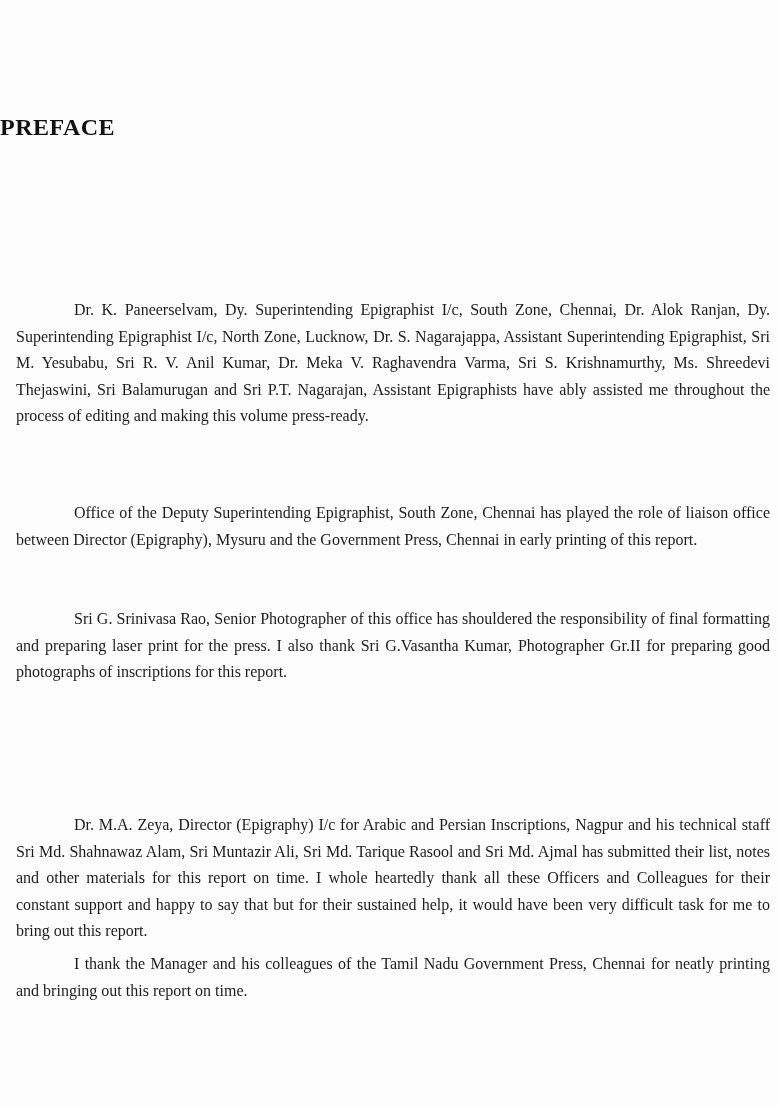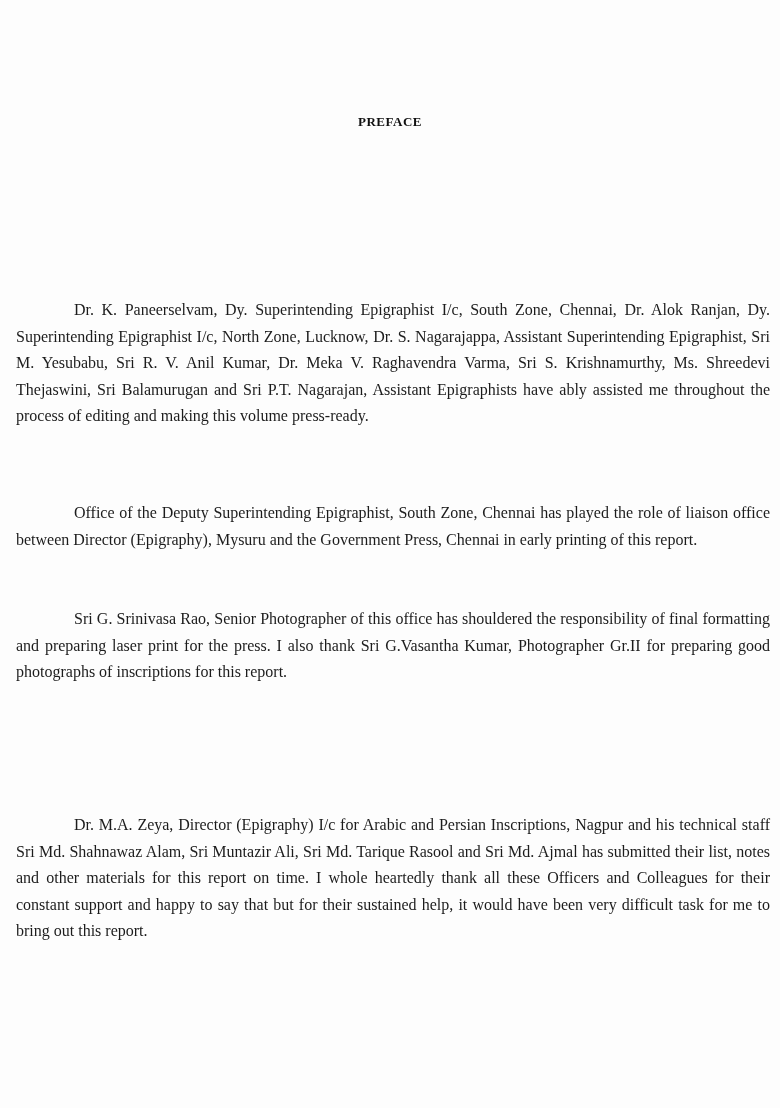--- a/index.html
+++ b/index.html
@@ -21,23 +21,23 @@
       top: 0;
       width: 780px;
       height: 1108px;
       background: #fdfdfd;
     }
     .title {
       position: absolute;
       top: 114px;
       left: 0;
       width: 780px;
-      text-align: center;
+      text-align: left;
       font-weight: bold;
-      font-size: 13px;
+      font-size: 24px;
       letter-spacing: 0.5px;
       color: #111;
     }
     .para {
       position: absolute;
       left: 16px;
       width: 754px;
       font-size: 16px;
       line-height: 26.5px;
       text-align: justify;
@@ -55,13 +55,14 @@
 </head>
 <body>
 
 <div class="page">
   <div class="title">PREFACE</div>
 
   <p class="para" id="p2">Dr. K. Paneerselvam, Dy. Superintending Epigraphist I/c, South Zone, Chennai, Dr. Alok Ranjan, Dy. Superintending Epigraphist I/c, North Zone, Lucknow, Dr. S. Nagarajappa, Assistant Superintending Epigraphist, Sri M. Yesubabu, Sri R. V. Anil Kumar, Dr. Meka V. Raghavendra Varma, Sri S. Krishnamurthy, Ms. Shreedevi Thejaswini, Sri Balamurugan and Sri P.T. Nagarajan, Assistant Epigraphists have ably assisted me throughout the process of editing and making this volume press-ready.</p>
   <p class="para" id="p4">Sri G. Srinivasa Rao, Senior Photographer of this office has shouldered the responsibility of final formatting and preparing laser print for the press. I also thank Sri G.Vasantha Kumar, Photographer Gr.II for preparing good photographs of inscriptions for this report.</p>
   <p class="para" id="p3">Office of the Deputy Superintending Epigraphist, South Zone, Chennai has played the role of liaison office between Director (Epigraphy), Mysuru and the Government Press, Chennai in early printing of this report.</p>
   <p class="para" id="p6">Dr. M.A. Zeya, Director (Epigraphy) I/c for Arabic and Persian Inscriptions, Nagpur and his technical staff Sri Md. Shahnawaz Alam, Sri Muntazir Ali, Sri Md. Tarique Rasool and Sri Md. Ajmal has submitted their list, notes and other materials for this report on time. I whole heartedly thank all these Officers and Colleagues for their constant support and happy to say that but for their sustained help, it would have been very difficult task for me to bring out this report.</p>
+  <p class="para" id="p7">I thank the Manager and his colleagues of the Tamil Nadu Government Press, Chennai for neatly printing and bringing out this report on time.</p>
 </div>
 
 </body></html>

